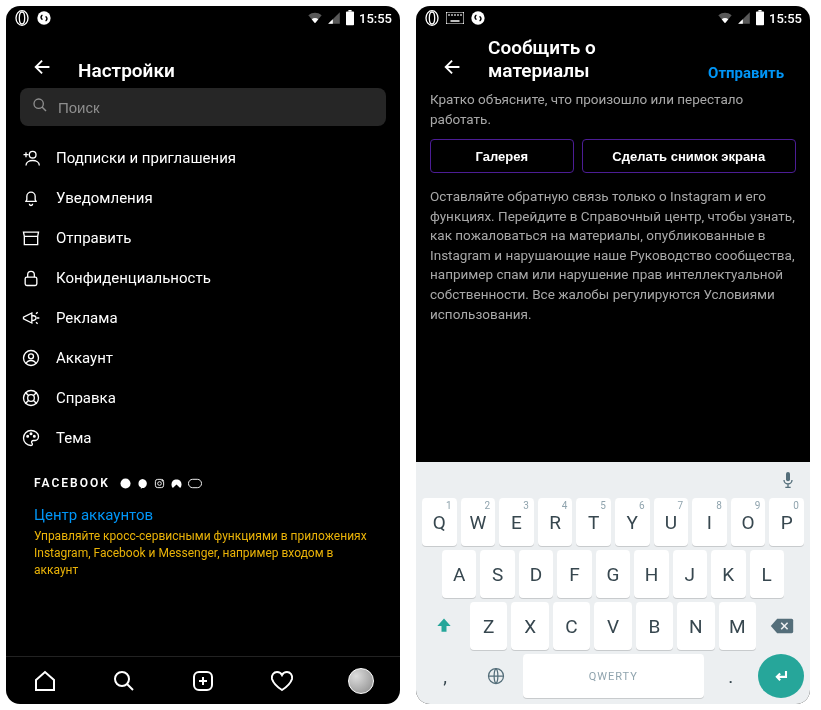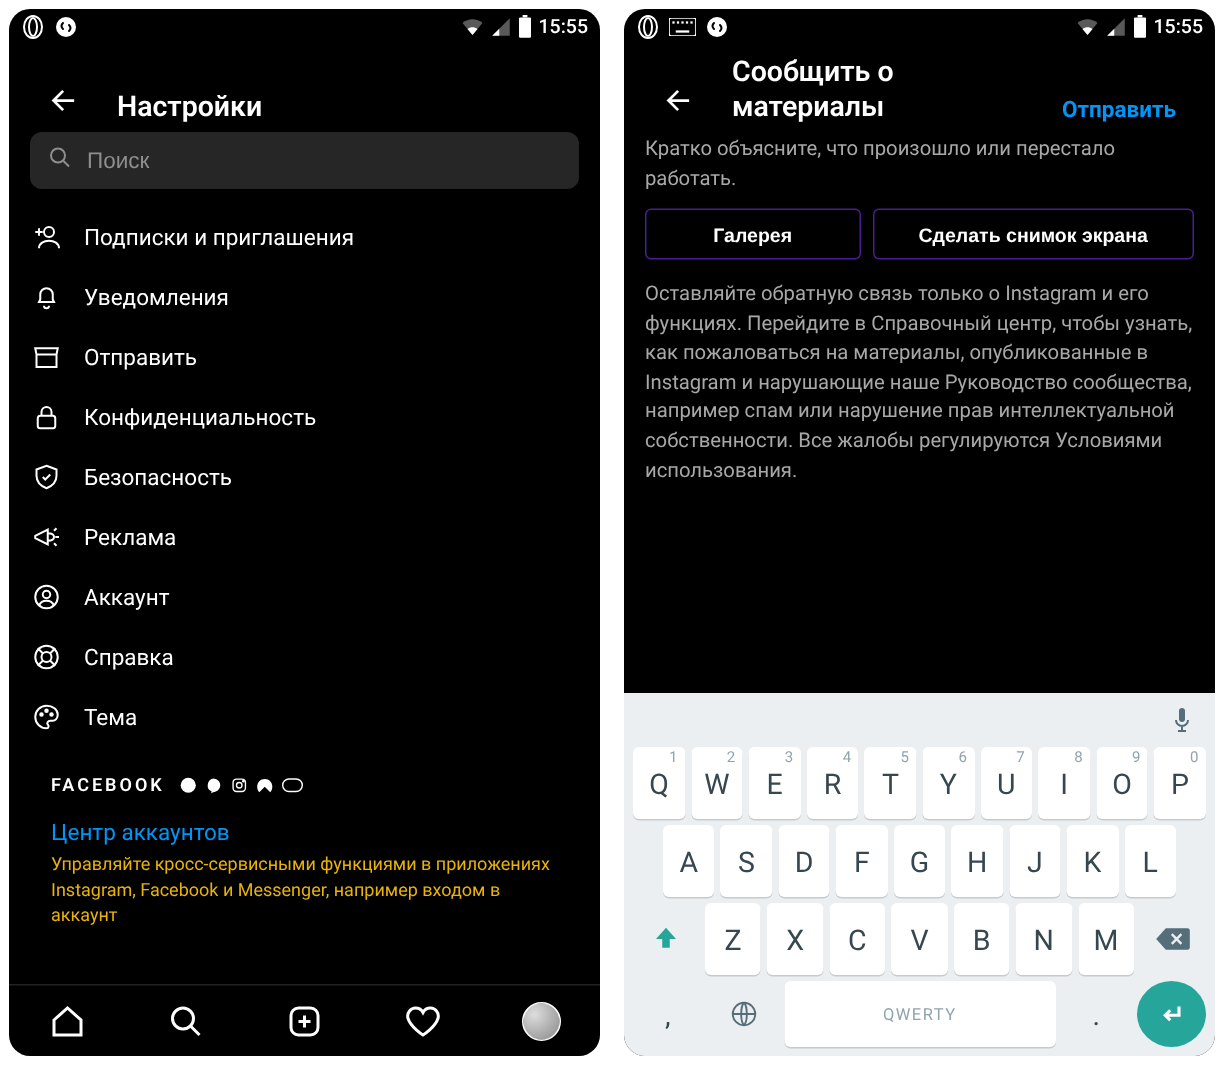--- a/index.html
+++ b/index.html
@@ -307,29 +307,20 @@
       <span>Отправить</span>
     </div>
     <div class="setting-item">
       <span class="icon-slot">
           <svg width="20" height="20" viewBox="0 0 24 24" fill="none" stroke="#fff" stroke-width="1.6">
             <rect x="5" y="11" width="14" height="10" rx="2"></rect>
             <path d="M8 11V8a4 4 0 018 0v3"></path>
           </svg>
         </span>
       <span>Конфиденциальность</span>
-    </div>
-    <div class="setting-item">
-      <span class="icon-slot">
-          <svg width="20" height="20" viewBox="0 0 24 24" fill="none" stroke="#fff" stroke-width="1.6">
-            <path d="M12 3l8 3v5c0 5-3 8-8 10-5-2-8-5-8-10V6l8-3z"></path>
-            <path d="M9 12l2 2 4-4"></path>
-          </svg>
-        </span>
-      <span>Безопасность</span>
     </div>
     <div class="setting-item">
       <span class="icon-slot">
           <svg width="20" height="20" viewBox="0 0 24 24" fill="none" stroke="#fff" stroke-width="1.6">
             <path d="M3 11v2l10 5V6L3 11zM13 9c3 0 5 1 5 3s-2 3-5 3M18 7l2-2M19 12h3M18 17l2 2"></path>
           </svg>
         </span>
       <span>Реклама</span>
     </div>
     <div class="setting-item">

